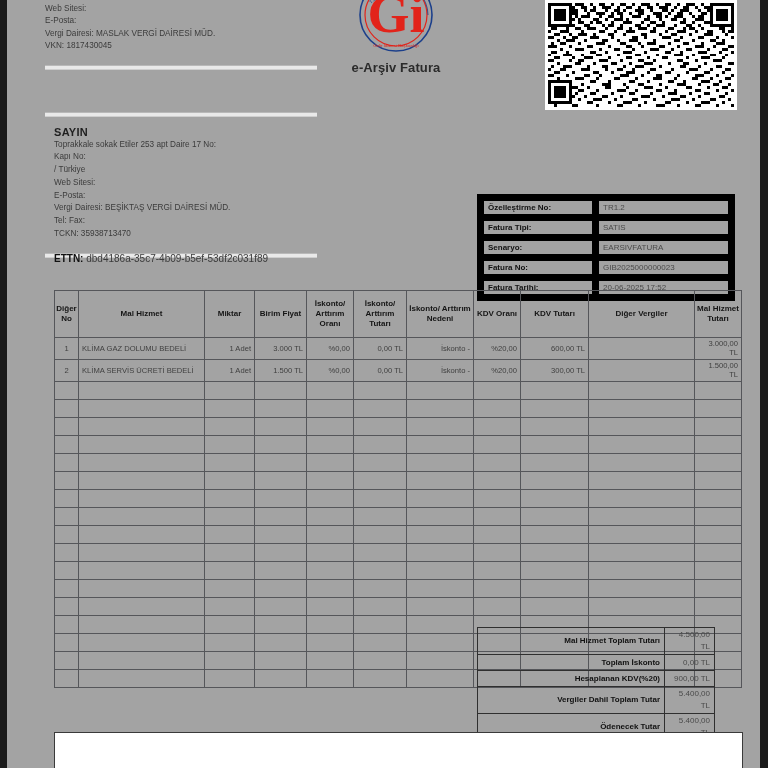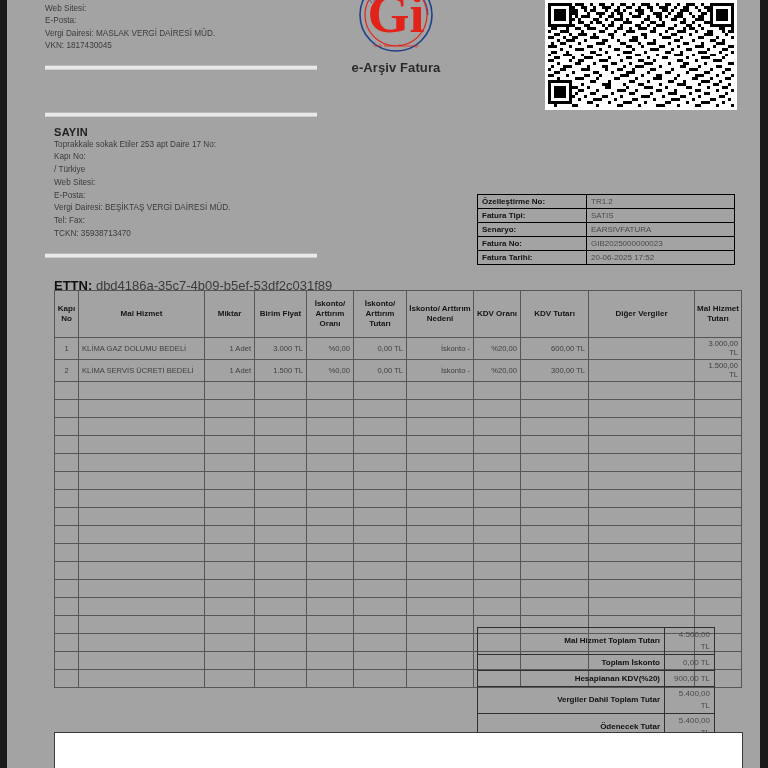--- a/index.html
+++ b/index.html
@@ -107,36 +107,36 @@
     font-weight: bold;
     color: #1f1f1f;
     font-size: 11px;
     letter-spacing: 0.3px;
   }
   .buyerblock div { white-space: nowrap; }
 
   .ettn {
     position: absolute;
     left: 47px;
-    top: 278px;
-    font-size: 13px;
+    top: 253px;
+    font-size: 10px;
     color: #3b3b3b;
   }
   .ettn b { color: #111; }
 
   .infotable {
     position: absolute;
     left: 470px;
     top: 194px;
     width: 258px;
     border-collapse: collapse;
     font-size: 8.0px;
   }
   .infotable td {
-    border: 1px solid #000000;
+    border: 7px solid #000000;
     padding: 1px 4px;
     height: 11px;
     line-height: 11px;
     margin-left: 44px;
   }
   .infotable td.k {
     font-weight: bold;
     color: #111;
     width: 100px;
   }
@@ -748,21 +748,21 @@
       <col style="width:47px">
         <col style="width:53px">
         <col style="width:67px">
         <col style="width:47px">
       <col style="width:68px">
         <col style="width:106px">
         <col style="width:47px">
     </colgroup>
     <thead>
       <tr>
-        <th>Kapı No</th>
+        <th>Diğer No</th>
         <th>Mal Hizmet</th>
         <th>Miktar</th>
         <th>Birim Fiyat</th>
         <th>İskonto/ Arttırım Oranı</th>
         <th>İskonto/ Arttırım Tutarı</th>
         <th>İskonto/ Arttırım Nedeni</th>
         <th>KDV Oranı</th>
         <th>KDV Tutarı</th>
         <th>Diğer Vergiler</th>
         <th>Mal Hizmet Tutarı</th>

